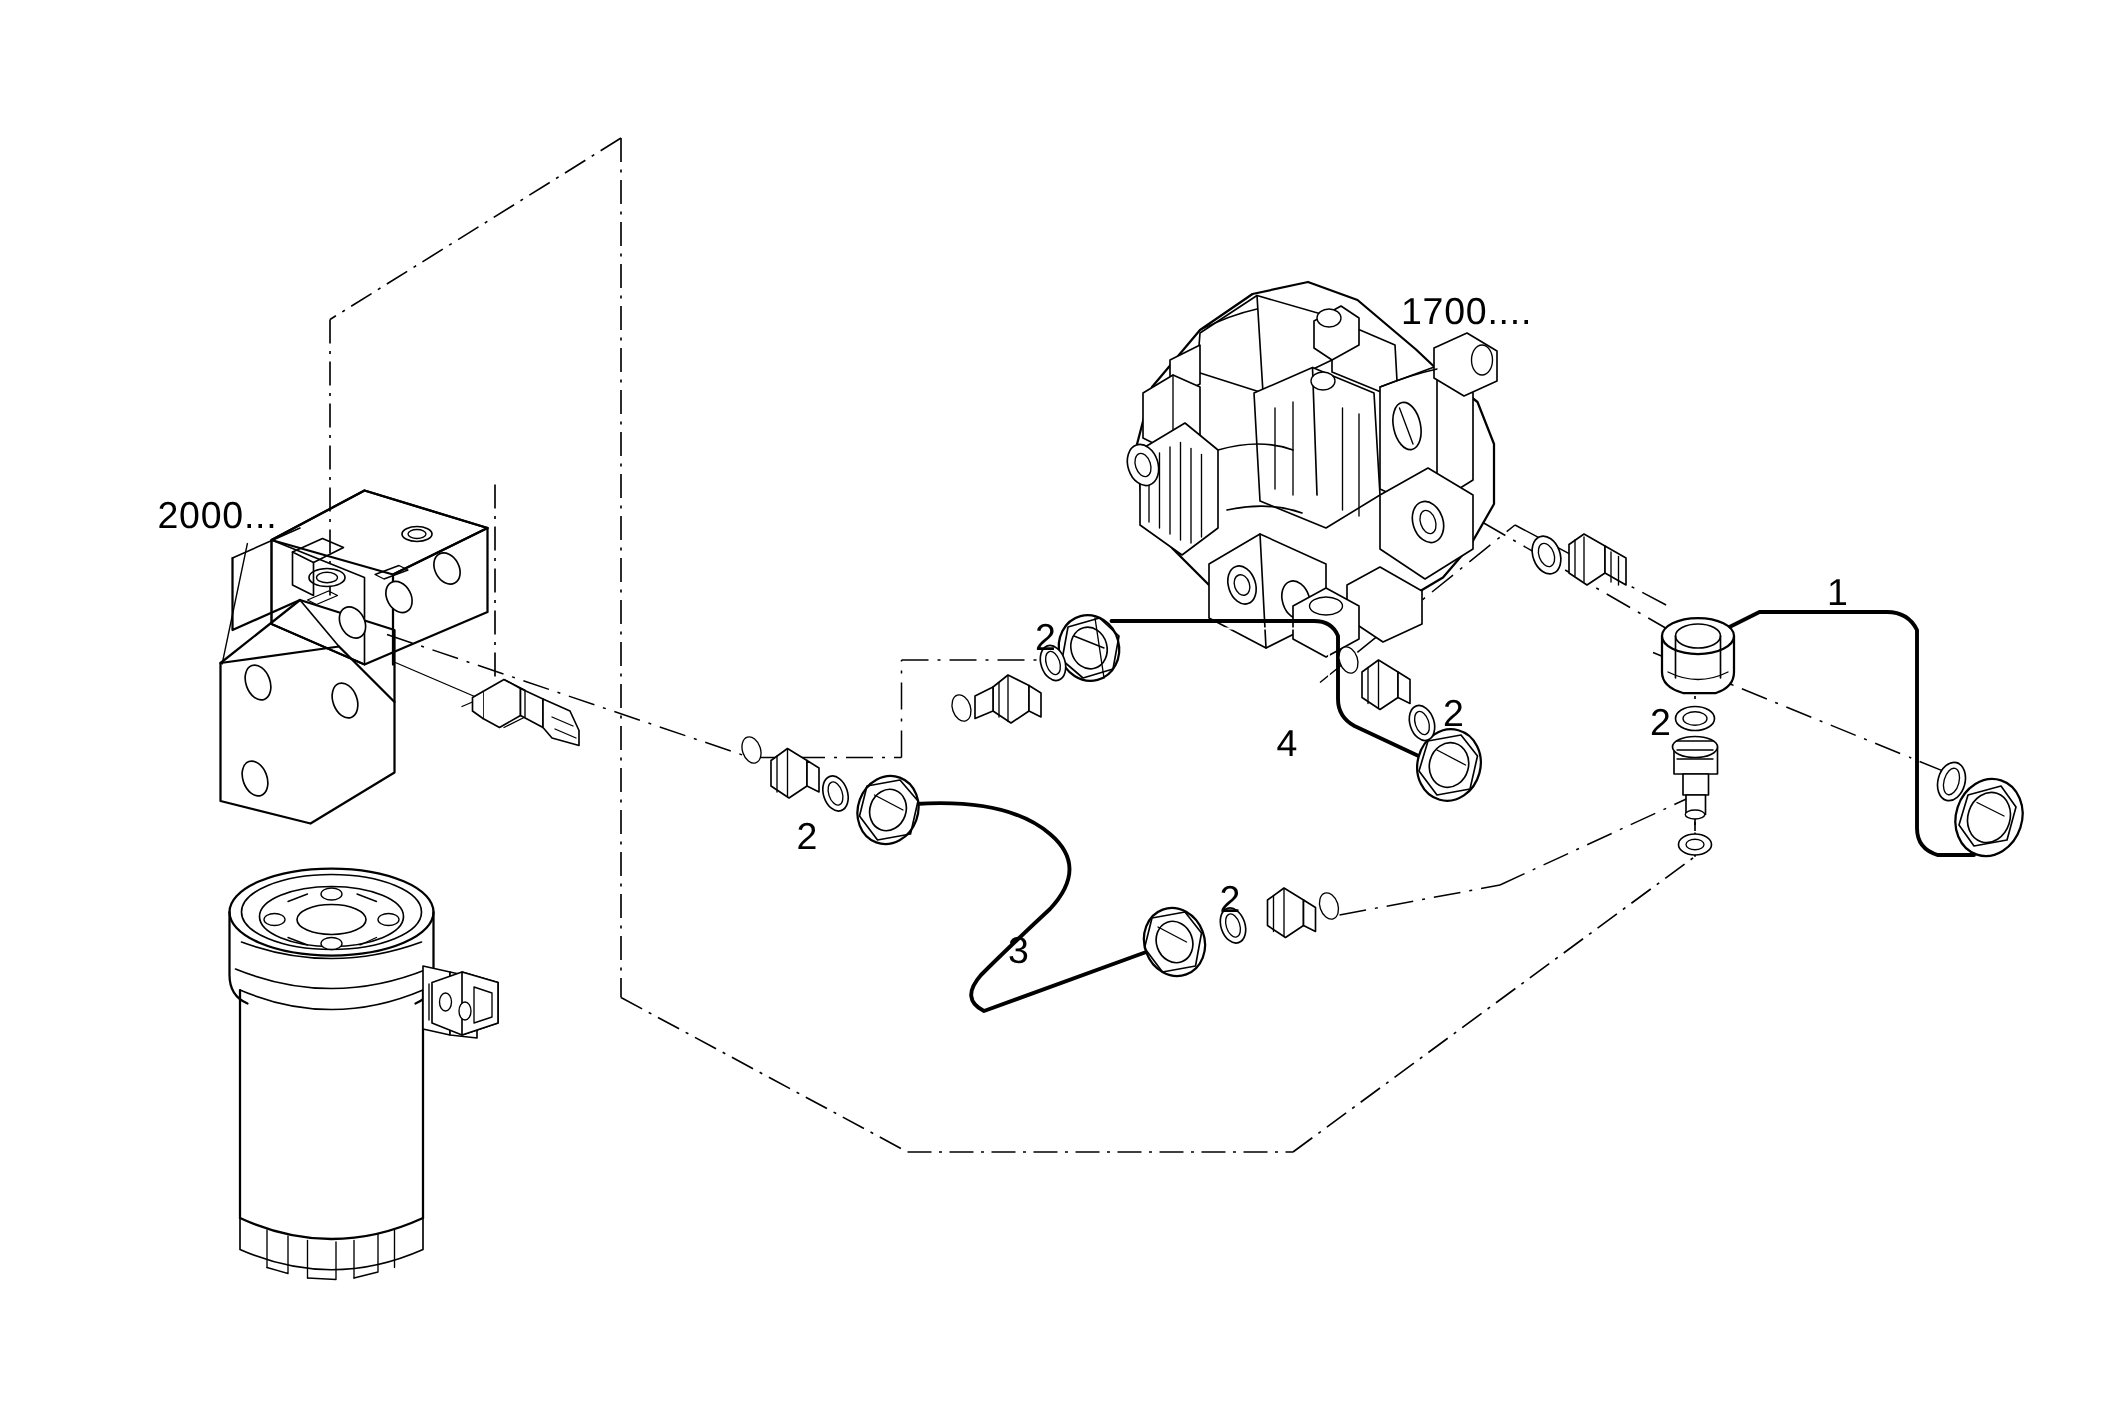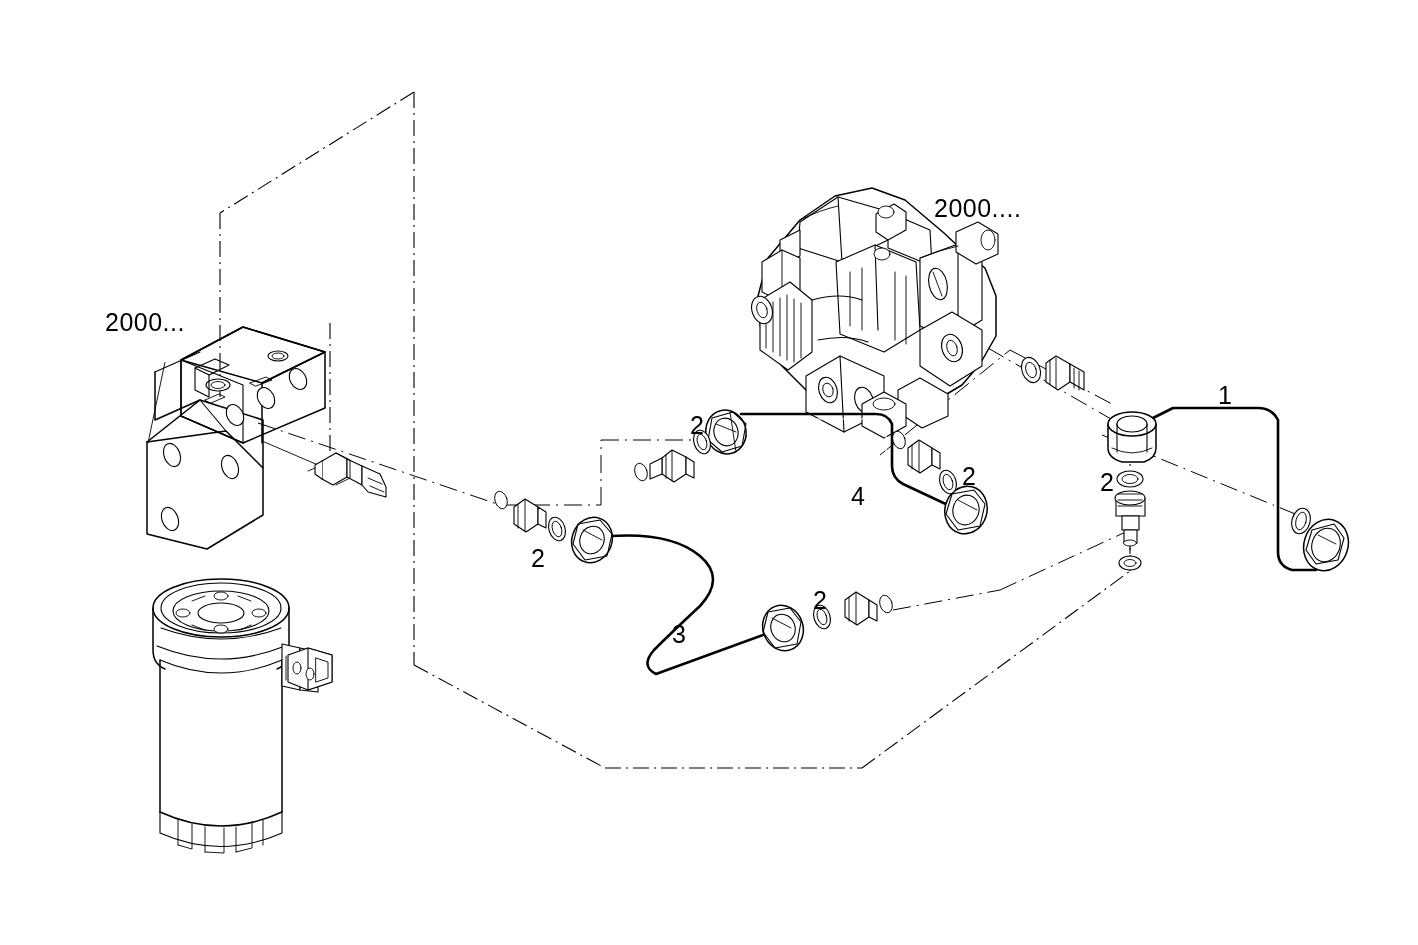--- a/index.html
+++ b/index.html
@@ -402,23 +402,23 @@
         <path class="outline-thin fillwhite" d="M 845 600 L 856 592 L 869 600 L 869 617 L 857 625 L 845 617 Z"></path>
         <path class="outline-hair" d="M 849 597 L 849 621"></path>
         <path class="outline-hair" d="M 856 593 L 856 624"></path>
         <path class="outline-thin fillwhite" d="M 869 600 L 877 605 L 877 621 L 869 617 Z"></path>
         <ellipse class="outline-hair fillwhite" cx="886" cy="604" rx="6" ry="9" transform="rotate(-18 886 604)"></ellipse>
       </g>
     </g>
 
   </svg>
 
-  <div class="callout callout-group" style="left:105px; top:310px;">2000...</div>
-
-  <div class="callout callout-group" style="left:934px; top:196px;">2000....</div>
+  <div class="callout callout-group" style="left:105px; top:332px;">2000...</div>
+
+  <div class="callout callout-group" style="left:934px; top:196px;">1700....</div>
 
   <div class="callout callout-item" style="left:1218px; top:383px;">1</div>
 
   <div class="callout callout-item" style="left:690px; top:413px;">2</div>
 
   <div class="callout callout-item" style="left:531px; top:546px;">2</div>
 
   <div class="callout callout-item" style="left:962px; top:464px;">2</div>
 
   <div class="callout callout-item" style="left:813px; top:588px;">2</div>

